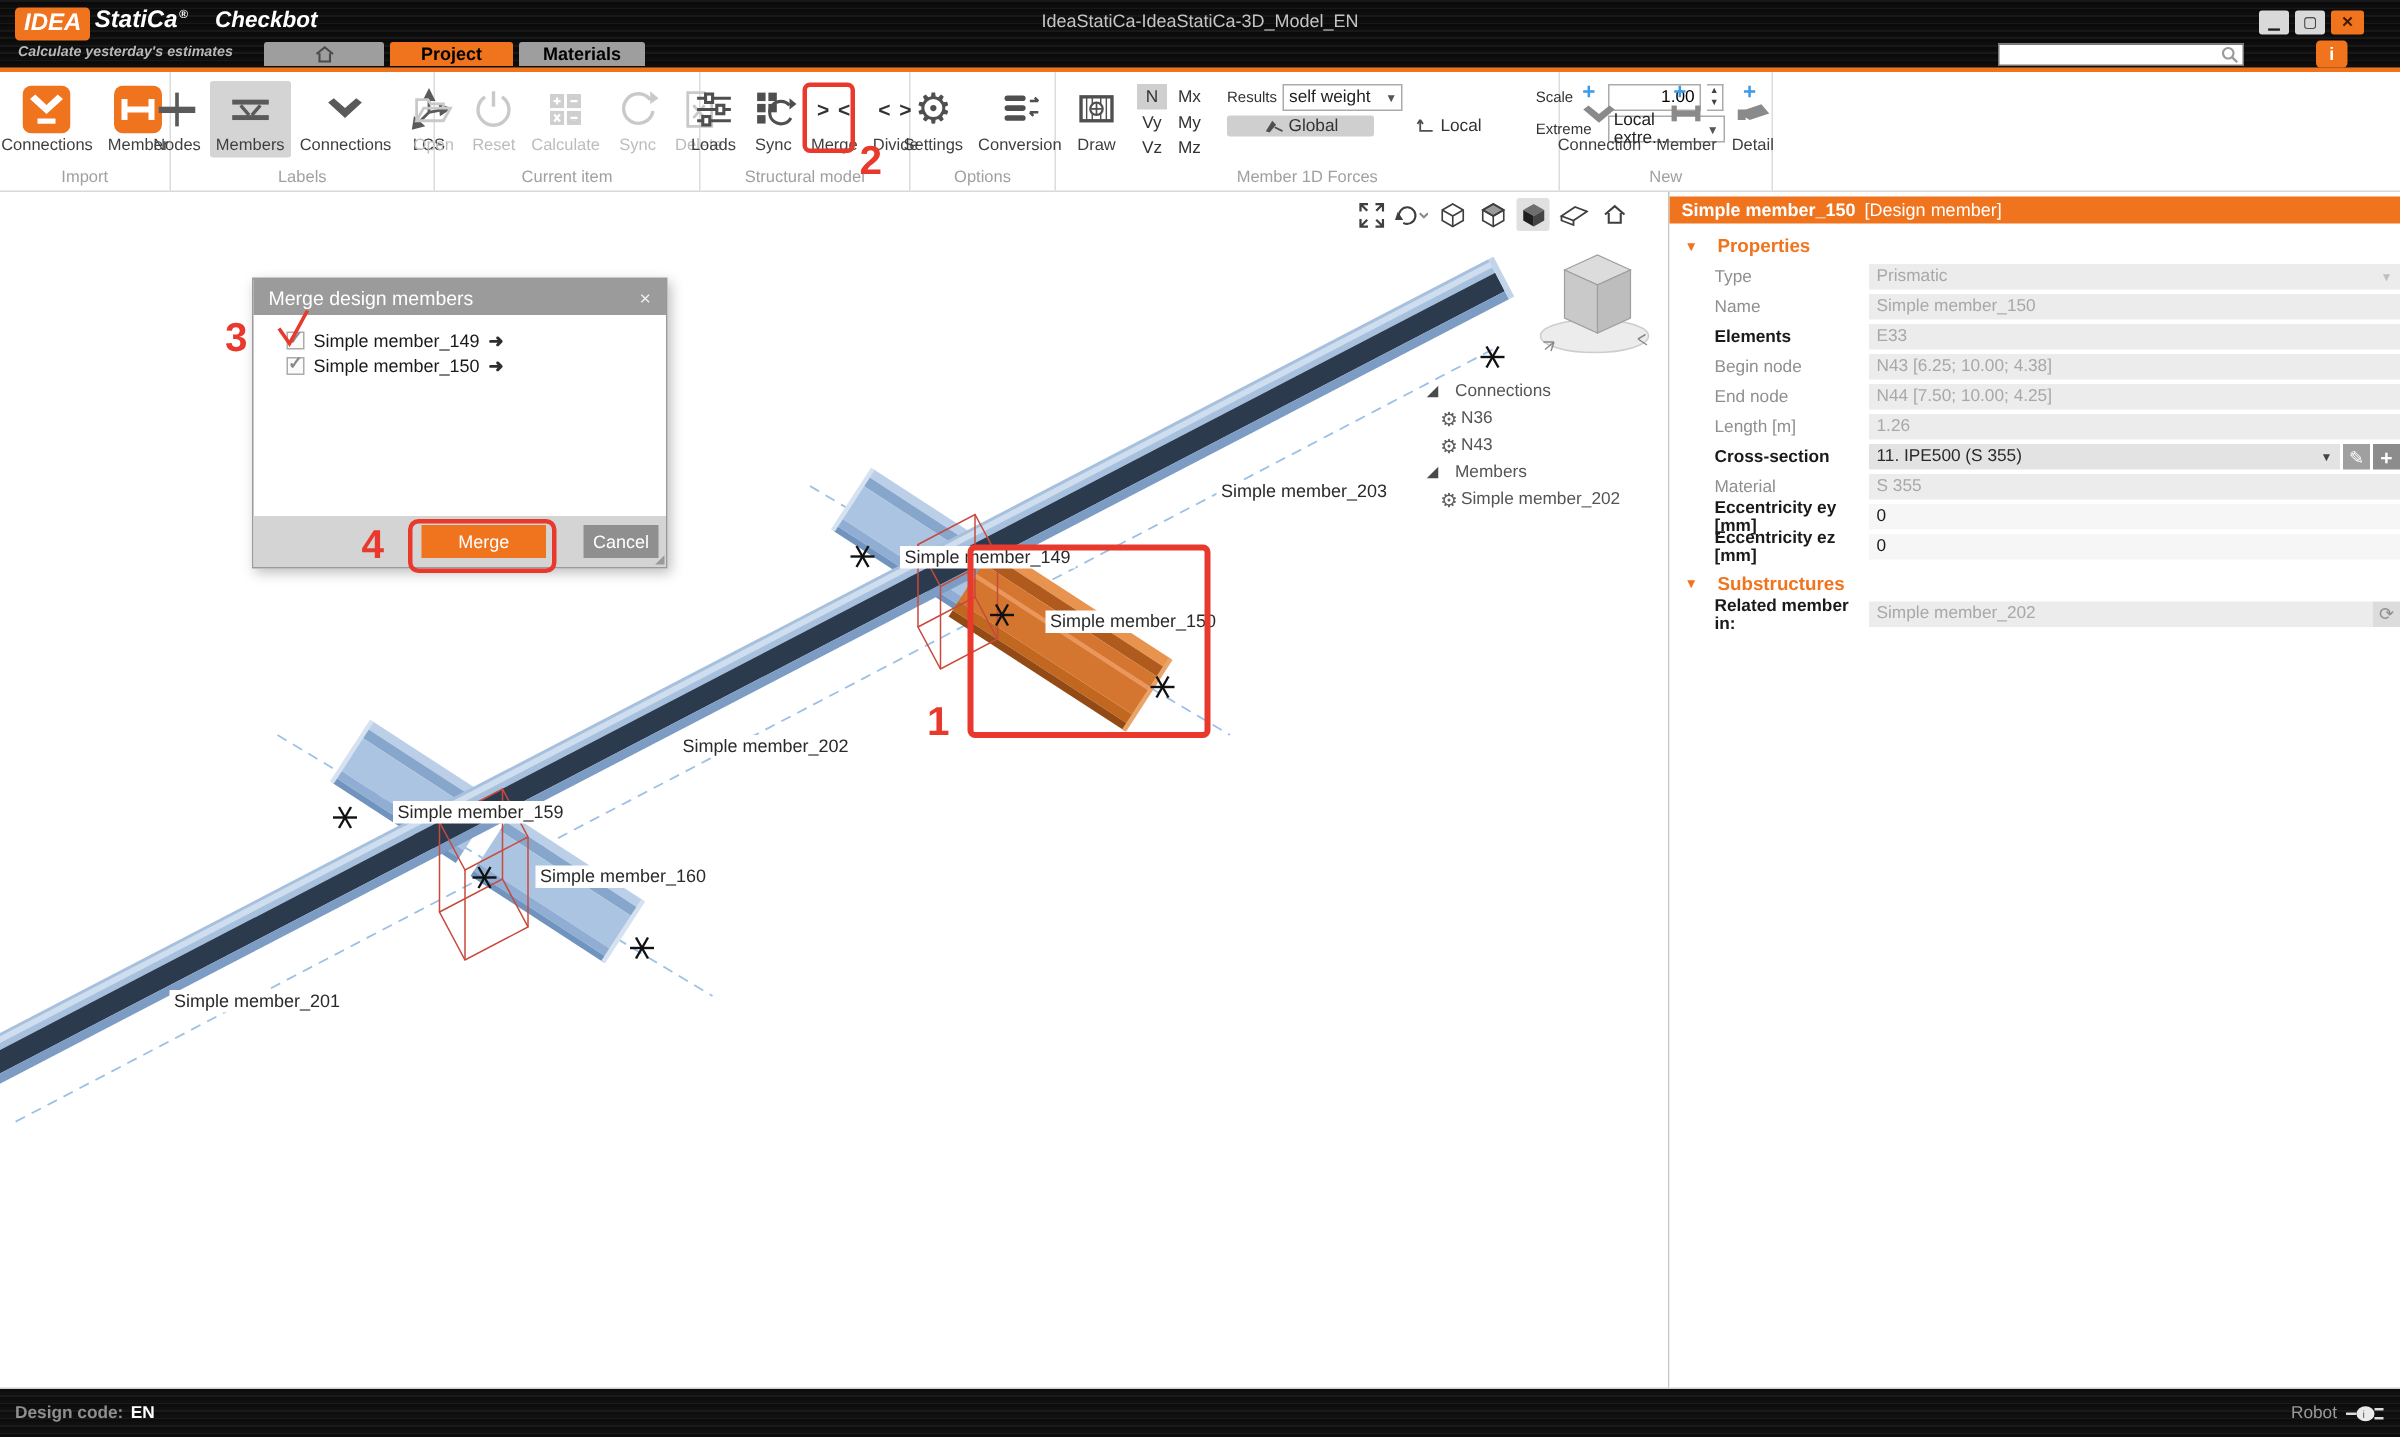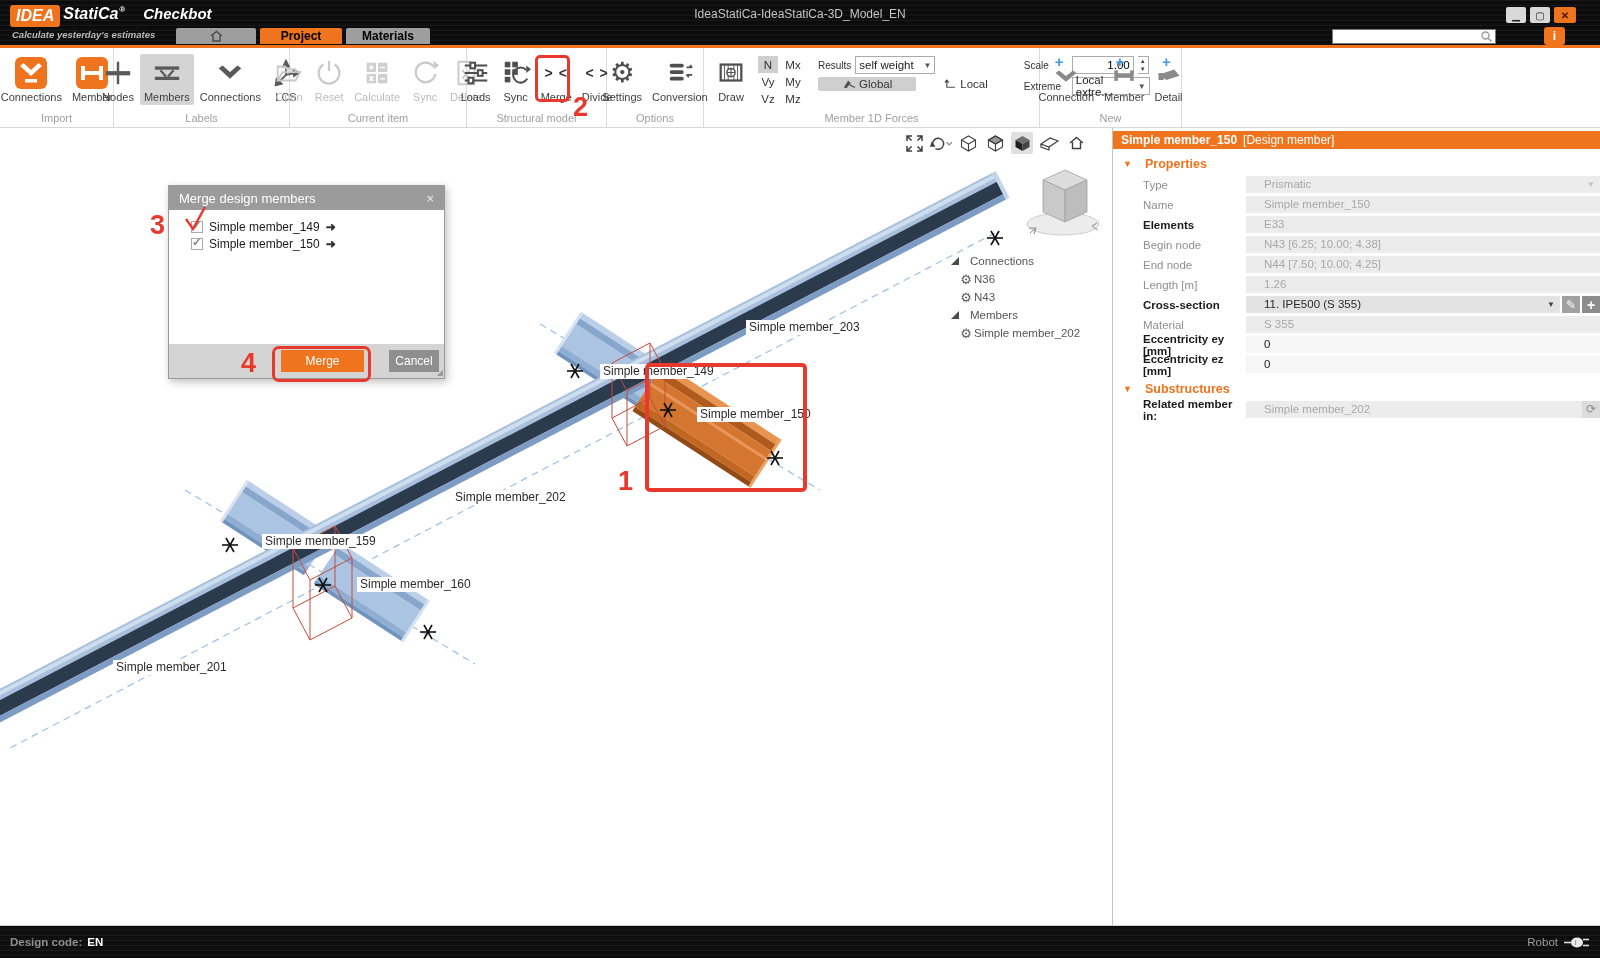--- a/index.html
+++ b/index.html
@@ -104,21 +104,21 @@
   
   .panel { position:absolute; left:1113px; top:3px; width:487px; height:794px; background:#fff; }
   .phead { height:18px; background:#f0731d; color:#fff; font-size:12px; display:flex; align-items:center; padding-left:8px; gap:6px; }
   .phead .pname { font-weight:bold; }
   .psec { display:flex; align-items:center; height:22px; margin-top:4px; }
   .psec .tri { color:#f0731d; font-size:9px; margin-left:10px; width:22px; }
   .psec .pt { color:#f0731d; font-weight:bold; font-size:12.5px; }
   .prow { display:flex; align-items:center; height:19px; margin-bottom:1px; padding-left:30px; }
   .plabel { width:103px; font-size:11.5px; color:#8f8f8f; flex:none; }
   .plabel.b { color:#1a1a1a; font-weight:bold; }
-  .pfield { flex:1; height:17px; background:#ececec; color:#a8a8a8; font-size:11.5px; line-height:17px; padding:0 18px;
+  .pfield { flex:1; height:17px; background:#ececec; color:#a8a8a8; font-size:11.5px; line-height:17px; padding:0 5px;
     position:relative; white-space:nowrap; overflow:hidden; }
   .pfield.edit { background:#f6f6f6; color:#1a1a1a; }
   .pfield.cross { background:#e3e3e3; color:#2a2a2a; }
   .pfield .fcar { position:absolute; right:5px; top:0; color:#c0c0c0; font-size:8px; }
   .pfield.cross .fcar { color:#444; }
   .sqbtn { width:18px; height:17px; margin-left:2px; color:#fff; display:flex; align-items:center; justify-content:center;
     font-size:12px; flex:none; }
   .sqbtn.pencil { background:#a0a0a0; }
   .sqbtn.plusb { background:#8c8c8c; font-weight:bold; font-size:14px; }
   .refresh { position:absolute; right:0; top:0; width:18px; height:17px; background:#dcdcdc; color:#8f8f8f;
@@ -636,21 +636,21 @@
             <path d="M10,12 V15 L2,12 V9"></path>
           </svg>
       </span>
       <span class="vpt">
         <svg width="17" height="16" viewBox="0 0 17 16" fill="none" stroke="#3f3f3f" stroke-width="1.4">
           <path d="M2 8 L8.5 2.5 L15 8 M4.5 7 V13.5 H12.5 V7"></path>
           </svg>
       </span>
     </div>
 
-    <div class="mlabel" style="left:746px;top:192px">Simple member_203</div>
+    <div class="mlabel" style="left:811px;top:192px">Simple member_203</div>
     <div class="mlabel" style="left:600px;top:236px">Simple member_149</div>
     <div class="mlabel" style="left:697px;top:279px">Simple member_150</div>
     <div class="mlabel" style="left:452px;top:362px">Simple member_202</div>
     <div class="mlabel" style="left:262px;top:406px">Simple member_159</div>
     <div class="mlabel" style="left:357px;top:449px">Simple member_160</div>
     <div class="mlabel" style="left:113px;top:532px">Simple member_201</div>
 
     <div class="tree">
       <div class="trow parent">
         <span class="exp">

